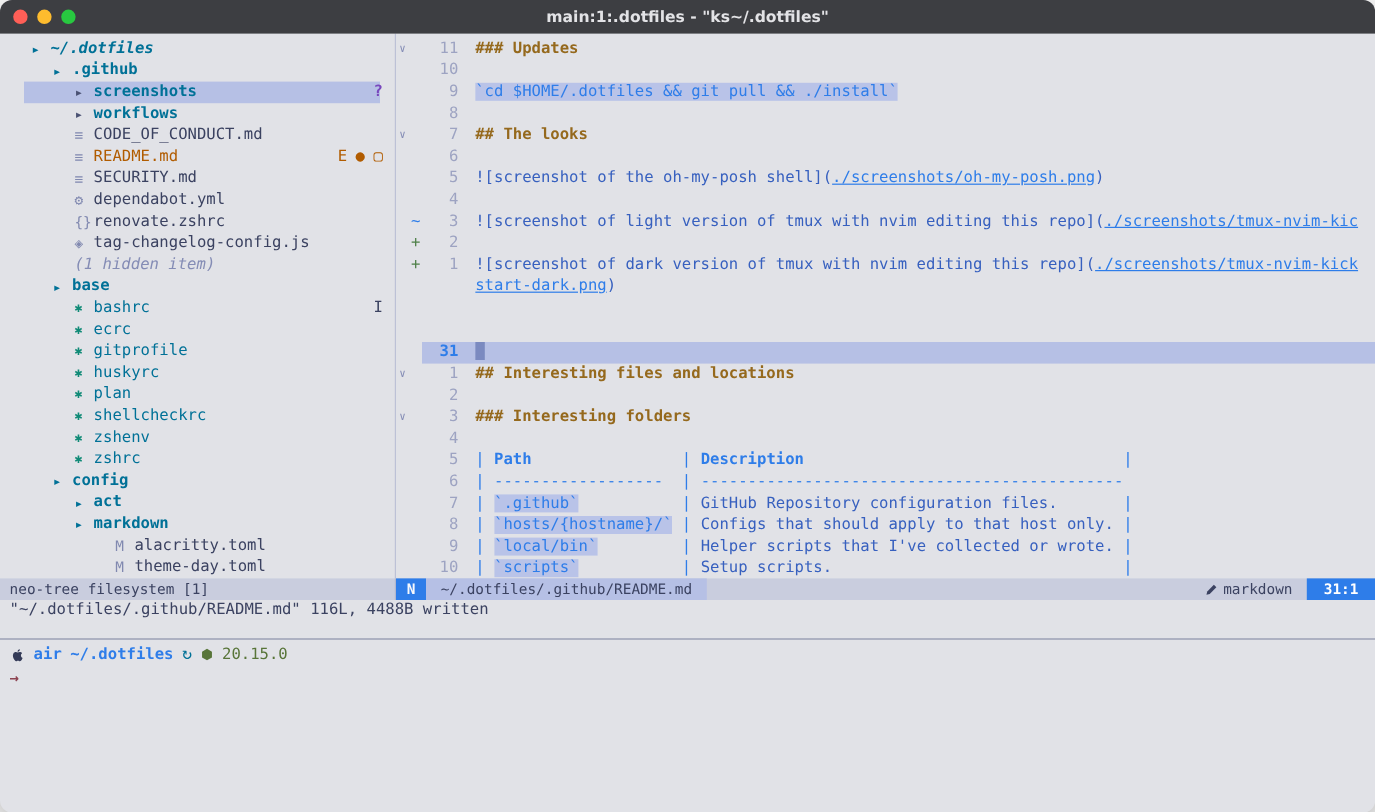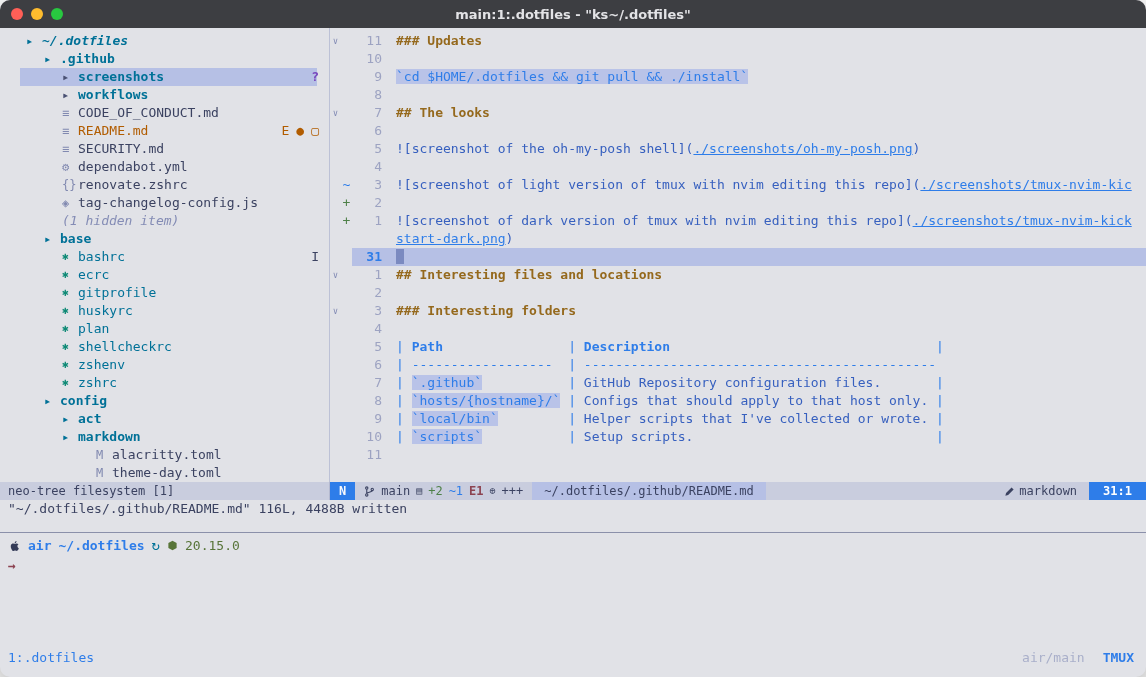--- a/index.html
+++ b/index.html
@@ -34,21 +34,21 @@
   .badges{margin-left:auto;display:flex;gap:7px;align-items:center;}
   .b-purple{color:#7847bd;font-weight:bold;} .b-orange{color:var(--orange);} .b-dark{color:var(--dark);}
   
   .editor{flex:1;padding-top:4px;overflow:hidden;}
   .ed-line{height:18px;line-height:18px;font-size:13px;display:flex;white-space:pre;}
   .ed-fold{flex:none;width:11px;text-align:center;color:var(--comment);font-size:9px;}
   .ed-sign{flex:none;width:11px;text-align:center;}
   .sign-add{color:#4e8048;} .sign-change{color:var(--blue);}
   .ed-num{flex:none;width:30px;text-align:right;color:var(--dim);margin-right:14px;}
   .ed-text{flex:1;white-space:pre;overflow:hidden;color:var(--fg);}
-  .ed-line.cursorline{background:linear-gradient(90deg, transparent 22px, var(--sel) 22px);}
+  .ed-line.cursorline{background:linear-gradient(90deg, transparent 22px, var(--sel) 22px);margin-top:37px;}
   .ed-line.cursorline .ed-num{color:var(--blue);font-weight:bold;}
   .c-heading{color:var(--heading);font-weight:bold;}
   .c-fg{color:var(--fg);}
   .c-code{color:var(--blue);background:#b9c3e8;}
   .c-link{color:var(--blue);text-decoration:underline;}
   .c-pipe{color:var(--blue);}
   .c-th{color:var(--blue);font-weight:bold;}
   .c-dash{color:var(--blue);}
   .cursor-block{display:inline-block;width:8px;height:15px;background:#7b8ac0;vertical-align:middle;margin-top:-2px;}
   
@@ -149,39 +149,20 @@
         <div class="ed-line"><span class="ed-fold"></span><span class="ed-sign "></span><span class="ed-num">9</span><span class="ed-text"><span class="c-pipe">| </span><span class="c-code">`local/bin`</span><span class="c-fg">         </span><span class="c-pipe">| </span><span class="c-fg">Helper scripts that I've collected or wrote. </span><span class="c-pipe">|</span></span></div>
         <div class="ed-line"><span class="ed-fold"></span><span class="ed-sign "></span><span class="ed-num">10</span><span class="ed-text"><span class="c-pipe">| </span><span class="c-code">`scripts`</span><span class="c-fg">           </span><span class="c-pipe">| </span><span class="c-fg">Setup scripts.</span><span class="c-fg">                               </span><span class="c-pipe">|</span></span></div>
         <div class="ed-line"><span class="ed-fold"></span><span class="ed-sign "></span><span class="ed-num">11</span><span class="ed-text"></span></div>
       </div>
   </div>
 
   <div class="statusline">
     <div class="nt-status">neo-tree filesystem [1]</div>
     <div class="lualine">
       <span class="sl-mode">N</span>
-      <span class="sl-left">
-        <span>
-            <svg viewBox="0 0 16 16" width="11" height="11">
-              <g fill="none" stroke="#3b4261" stroke-width="1.6">
-                <circle cx="4" cy="3" r="1.7"></circle>
-                <circle cx="4" cy="13" r="1.7"></circle>
-                <circle cx="12" cy="5" r="1.7"></circle>
-                <path d="M4 4.7v6.6M12 6.7c0 3-8 2-8 4.3"></path>
-              </g>
-            </svg>
-          </span>
-        <span>main</span>
-        <span class="sl-icon">▤</span>
-        <span class="sl-add">+2</span>
-        <span class="sl-chg">~1</span>
-        <span class="sl-err">E1</span>
-        <span class="sl-icon">⊕</span>
-        <span>+++</span>
-      </span>
       <span class="sl-path">~/.dotfiles/.github/README.md</span>
       <span class="sl-fill"></span>
       <span class="sl-ft">
         <span>
             <svg viewBox="0 0 16 16" width="11" height="11">
               <path fill="#3b4261" d="M2 14l1-4 8-8 3 3-8 8-4 1z"></path>
             </svg>
           </span>
         <span>markdown</span>
       </span>
@@ -208,21 +189,14 @@
         <svg viewBox="0 0 16 16" width="11" height="11">
           <path fill="#587539" d="M8 1l6 3.5v7L8 15l-6-3.5v-7z"></path>
         </svg>
       </span>
     <span class="p-ver">20.15.0</span>
   </div>
   <div class="arrow-row">→</div>
 
   <div class="fill"></div>
 
-  <div class="tmux-bar">
-    <span class="tm-win">1:.dotfiles</span>
-    <span class="tm-right">
-      <span class="tm-session">air/main</span>
-      <span class="tm-label">TMUX</span>
-    </span>
-  </div>
 
 </div>
 
 </body></html>

